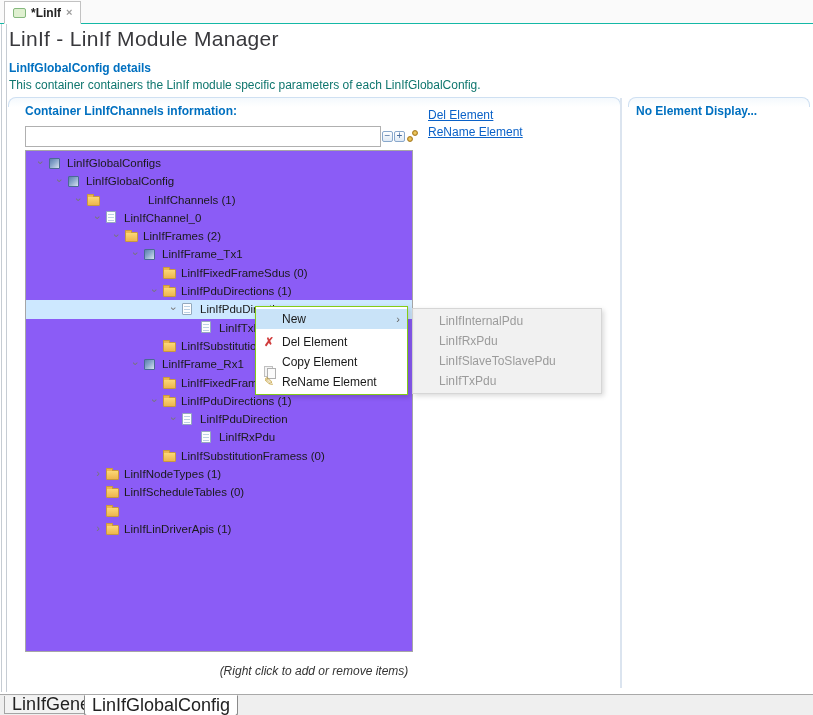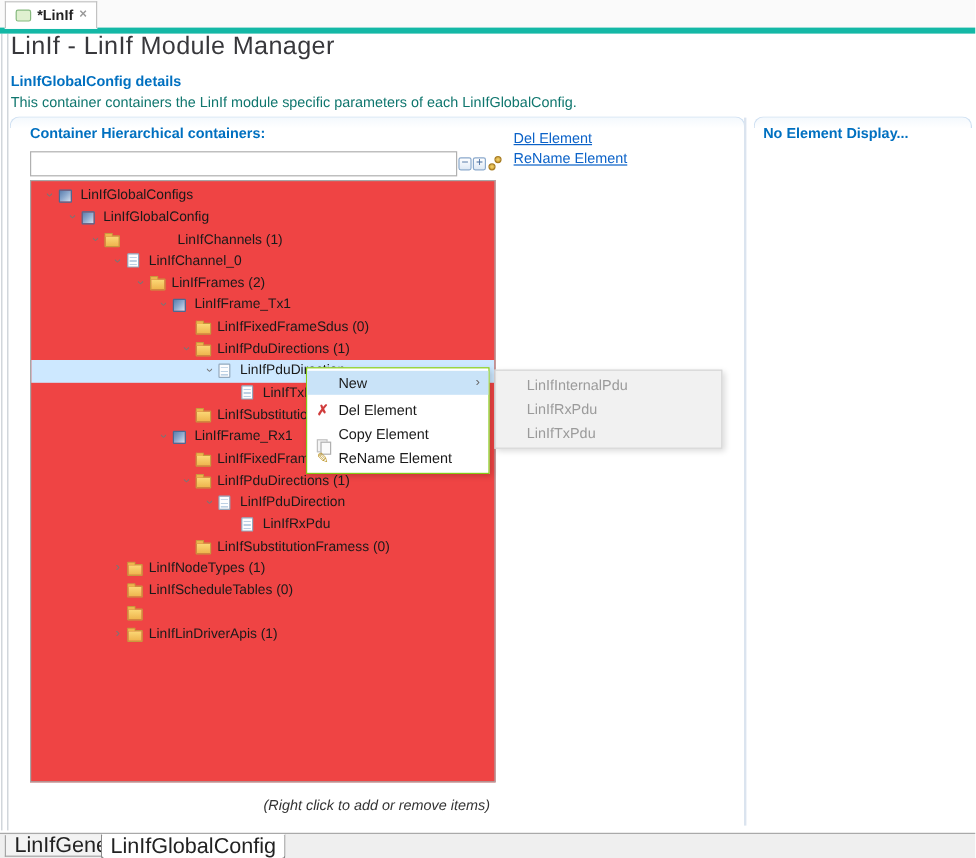--- a/index.html
+++ b/index.html
@@ -5,21 +5,21 @@
   html,body{margin:0;padding:0;background:#fff;}
   #root{position:relative;width:813px;height:715px;background:#ffffff;
         font-family:"Liberation Sans",sans-serif;font-size:12px;color:#1a1a1a;overflow:hidden;}
 
   
   .edge-strip{position:absolute;left:1px;top:24px;width:4px;height:668px;
               border-left:1px solid #c6ccd3;border-right:1px solid #c6ccd3;}
 
   
   .tabbar{position:absolute;left:0;top:0;width:813px;height:23px;background:#fafafa;
-          border-bottom:5px solid #14b8a6;}
+          border-bottom:1px solid #14b8a6;}
   .edtab{position:absolute;left:4px;top:1px;height:21px;background:#ffffff;
          border:1px solid #c2c2c2;border-bottom:1px solid #fff;
          display:flex;align-items:center;gap:5px;padding:0 8px;font-weight:bold;color:#222;}
   .edtab-file-icon{width:11px;height:8px;background:#dff0d0;border:1px solid #86b97e;border-radius:2px;}
   .edtab-close{color:#9a9a9a;font-size:11px;font-weight:bold;line-height:11px;}
 
   .page-title{position:absolute;left:9px;top:27px;font-size:21px;color:#38383c;letter-spacing:.3px;}
 
   .details-title{position:absolute;left:9px;top:61px;font-weight:bold;color:var(--accent,#0070C0);}
   .details-desc{position:absolute;left:9px;top:78px;color:#0f766e;}
@@ -45,21 +45,21 @@
   .sq-collapse::before{content:"−";}
   .sq-expand::before{content:"+";}
   .keyicon{position:absolute;left:407px;top:129px;width:12px;height:14px;}
   .keyicon::before{content:"";position:absolute;left:0;top:7px;width:6px;height:6px;border-radius:50%;
                    background:radial-gradient(#f6d56d,#c9972c);border:1px solid #a87c20;box-sizing:border-box;}
   .keyicon::after{content:"";position:absolute;left:5px;top:1px;width:6px;height:6px;border-radius:50%;
                   background:radial-gradient(#f6d56d,#c9972c);border:1px solid #a87c20;box-sizing:border-box;}
 
   
   .tree-box{position:absolute;left:25px;top:150px;width:388px;height:502px;box-sizing:border-box;
-            border:1px solid #a6a6a6;background:#ef4444;overflow:hidden;padding-top:3px;}
+            border:1px solid #a6a6a6;background:#8b5cf6;overflow:hidden;padding-top:3px;}
   .tree-row{position:relative;height:18.3px;line-height:18.3px;font-size:11.5px;white-space:nowrap;}
   .tree-row.selected{background:var(--selection,#CDE8FF);}
   .chev{position:absolute;top:0;width:14px;height:18px;color:#777;font-size:11px;line-height:17px;text-align:center;}
   .chev.open::before{content:"›";display:inline-block;transform:rotate(90deg);}
   .chev.closed::before{content:"›";}
   .ticon{position:absolute;box-sizing:border-box;}
   .ticon.module{top:3.5px;width:11px;height:11px;border:1px solid #4a6a94;border-radius:1px;
                 background:linear-gradient(135deg,#5c7fae 0%,#8aa7cc 45%,#d7e2ef 100%);}
   .ticon.folder{top:5px;width:13px;height:10px;border:1px solid #c8993e;border-radius:1px;
                 background:linear-gradient(#fbd876,#eeb54e);}
@@ -119,21 +119,21 @@
       <span class="edtab-close">×</span>
     </div>
   </div>
 
   <div class="page-title">LinIf - LinIf Module Manager</div>
 
   <div class="details-title">LinIfGlobalConfig details</div>
   <div class="details-desc">This container containers the LinIf module specific parameters of each LinIfGlobalConfig.</div>
 
   <div class="section-band band-left"></div>
-  <div class="section-header" style="left:25px;top:104px;">Container Hierarchical containers:</div>
+  <div class="section-header" style="left:25px;top:104px;">Container LinIfChannels information:</div>
 
   <a class="hlink" style="top:108px;">Del Element</a>
   <a class="hlink" style="top:125px;">ReName Element</a>
 
   <input class="search-input" type="text" value="" style="">
   <span class="sqicon sq-collapse"></span>
   <span class="sqicon sq-expand"></span>
   <span class="keyicon"></span>
 
   <div class="tree-box">
@@ -257,20 +257,21 @@
         <span>Copy Element</span>
       </div>
       <div class="menu-item">
         <span class="mi-icon mi-rename"></span>
         <span>ReName Element</span>
       </div>
     </div>
   <div class="sub-menu">
       <div class="submenu-item">LinIfInternalPdu</div>
       <div class="submenu-item">LinIfRxPdu</div>
+      <div class="submenu-item">LinIfSlaveToSlavePdu</div>
       <div class="submenu-item">LinIfTxPdu</div>
     </div>
 
   <div class="bottombar">
     <div class="btab inactive">LinIfGeneral</div>
     <div class="btab active">LinIfGlobalConfig</div>
   </div>
 
 </div>
 

